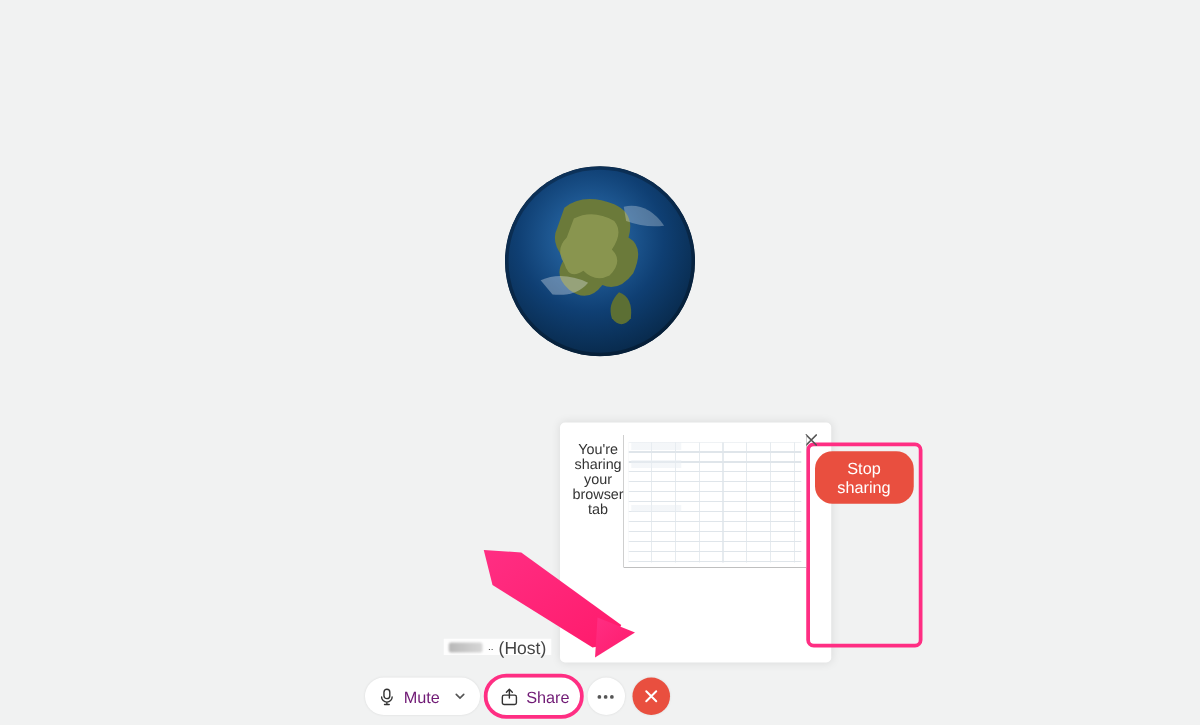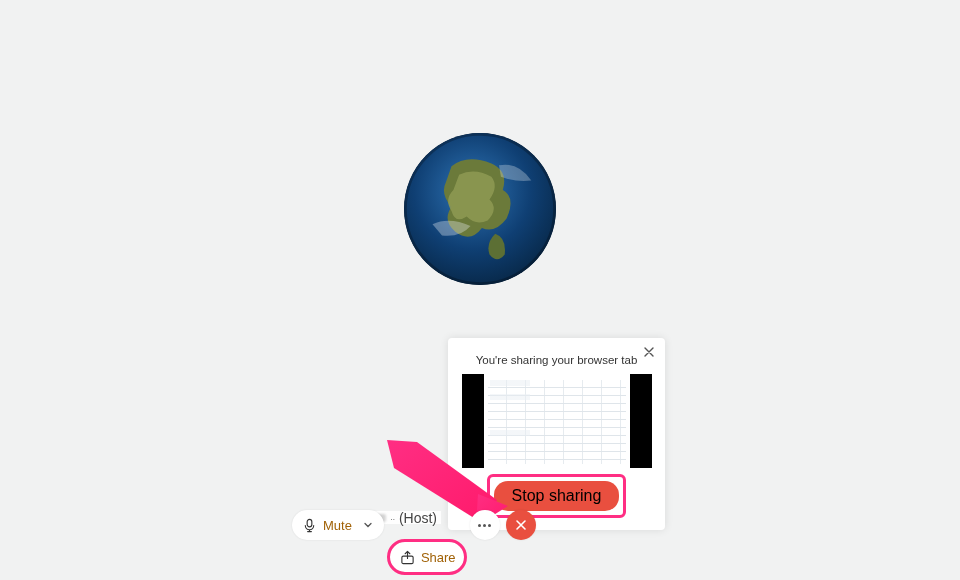--- a/index.html
+++ b/index.html
@@ -53,21 +53,21 @@
     position: absolute;
     left: 448px;
     top: 338px;
     width: 217px;
     height: 192px;
     background: #fff;
     border-radius: 4px;
     box-shadow: 0 0 8px rgba(0,0,0,0.1);
     padding: 10px 10px 12px 10px;
     display: flex;
-    flex-direction: column;
+    flex-direction: row;
   }
   .popover .close {
     position: absolute;
     right: 8px;
     top: 6px;
     width: 16px;
     height: 16px;
     cursor: pointer;
     display: flex;
     align-items: center;
@@ -115,22 +115,22 @@
     opacity:0.5;
   }
   .popover .stop-wrap {
     margin: 6px auto 0 auto;
     padding: 4px;
     border: 3px solid #ff2e83;
     border-radius: 6px;
   }
   .popover .stop {
     background: #e94f3f;
-    color: #000000;
-    font-size: 16px;
+    color: #ffffff;
+    font-size: 13px;
     border: none;
     border-radius: 14px;
     padding: 6px 18px;
     cursor: pointer;
   }
 
   
   .arrow {
     position: absolute;
     left: 382px;
@@ -164,27 +164,26 @@
   .pill {
     display: flex;
     align-items: center;
     background: #fff;
     border-radius: 18px;
     height: 30px;
     padding: 0 8px 0 10px;
     gap: 6px;
     box-shadow: 0 0 2px rgba(0,0,0,0.1);
     font-size: 13px;
-    color: #a16207;
+    color: #701a75;
     cursor: pointer;
   }
   .pill.share-hl {
     outline: 3px solid #ff2e83;
     outline-offset: 0px;
-    margin-top: 32px;
   }
   .pill svg { width: 15px; height: 15px; display:block }
   .pill .chev {
     width: 16px;
     height: 16px;
     margin-left: 2px;
     display: flex;
     align-items: center;
     justify-content: center;
   }

